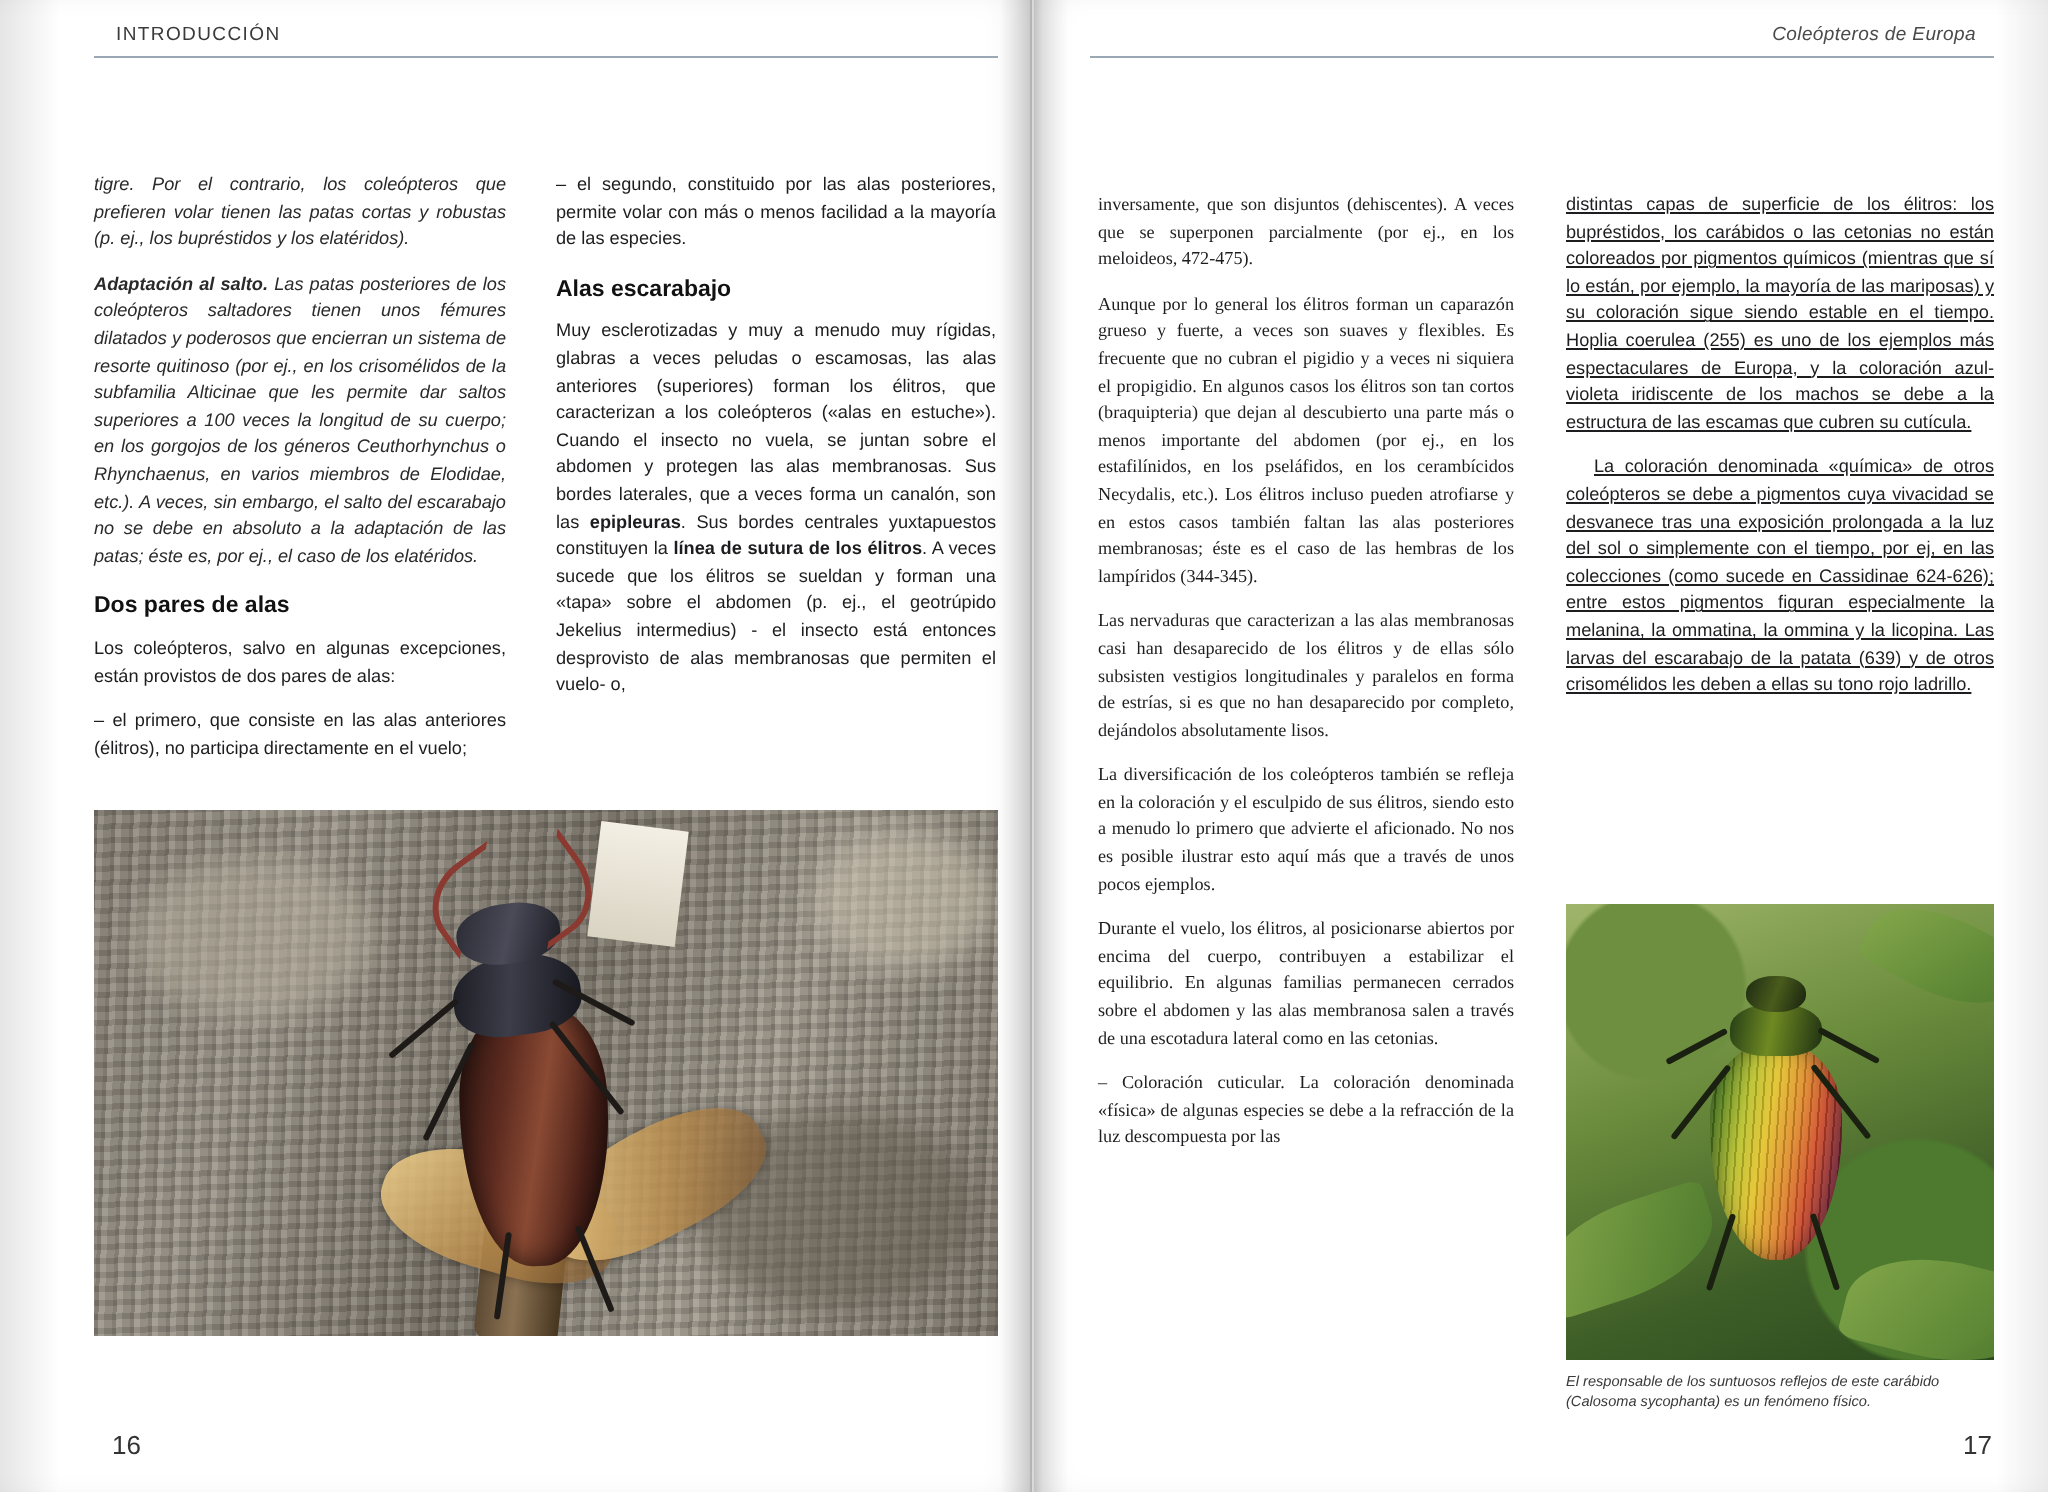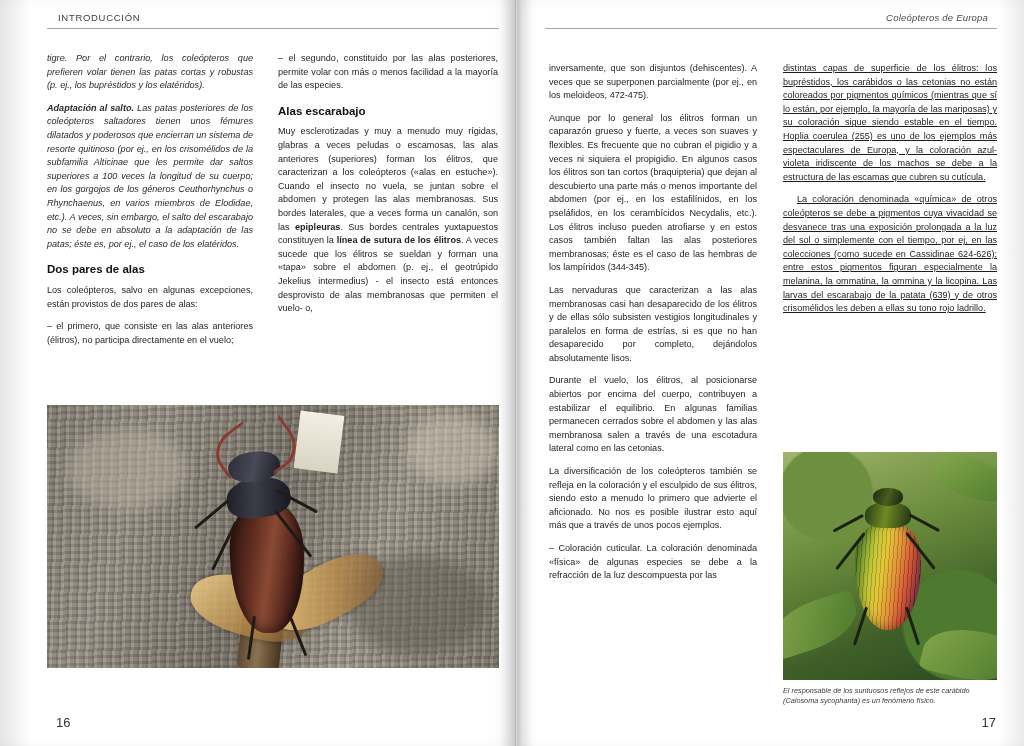--- a/index.html
+++ b/index.html
@@ -77,35 +77,36 @@
   .folio-left { left: 36px; }
   .folio-right { right: 28px; }
 
   
   .col {
     position: absolute;
     font-size: 9.1px;
     line-height: 13.6px;
     color: #1d1d1f;
     text-align: justify;
+    margin-top: 34px;
   }
   .col p { margin: 0 0 9px 0; }
   .col h3 {
     font-size: 11.5px;
     margin: 12px 0 7px 0;
     font-weight: bold;
     color: #111;
   }
   .italicblock { font-style: italic; color: #2a2a2a; }
   .italicblock b { font-style: italic; }
   b.key { font-weight: bold; }
 
   .col-l1 { left: 47px;  top: 52px;  width: 206px; }
   .col-l2 { left: 278px; top: 52px;  width: 220px; }
-  .col-r1 { left: 549px; top: 62px;  width: 208px; }
+  .col-r1 { left: 549px; top: 62px;  width: 208px; font-family: Liberation Serif, serif; }
   .col-r2 { left: 783px; top: 62px;  width: 214px; text-decoration: underline; }
 
   
   .photo {
     position: absolute;
     overflow: hidden;
     background: #6d655a;
   }
   .photo-left {
     left: 47px;
@@ -355,22 +356,22 @@
       <div class="stag-leg" style="left:126px; top:58px; height:46px; transform:rotate(-54deg);"></div>
       <div class="stag-leg" style="left:62px; top:188px; height:44px; transform:rotate(16deg);"></div>
       <div class="stag-leg" style="left:108px; top:190px; height:46px; transform:rotate(-14deg);"></div>
     </div>
   </div>
 
   <div class="col col-r1">
     <p>inversamente, que son disjuntos (dehiscentes). A veces que se superponen parcialmente (por ej., en los meloideos, 472-475).</p>
     <p>Aunque por lo general los élitros forman un caparazón grueso y fuerte, a veces son suaves y flexibles. Es frecuente que no cubran el pigidio y a veces ni siquiera el propigidio. En algunos casos los élitros son tan cortos (braquipteria) que dejan al descubierto una parte más o menos importante del abdomen (por ej., en los estafilínidos, en los pseláfidos, en los cerambícidos Necydalis, etc.). Los élitros incluso pueden atrofiarse y en estos casos también faltan las alas posteriores membranosas; éste es el caso de las hembras de los lampíridos (344-345).</p>
     <p>Las nervaduras que caracterizan a las alas membranosas casi han desaparecido de los élitros y de ellas sólo subsisten vestigios longitudinales y paralelos en forma de estrías, si es que no han desaparecido por completo, dejándolos absolutamente lisos.</p>
+    <p>La diversificación de los coleópteros también se refleja en la coloración y el esculpido de sus élitros, siendo esto a menudo lo primero que advierte el aficionado. No nos es posible ilustrar esto aquí más que a través de unos pocos ejemplos.</p>
     <p>Durante el vuelo, los élitros, al posicionarse abiertos por encima del cuerpo, contribuyen a estabilizar el equilibrio. En algunas familias permanecen cerrados sobre el abdomen y las alas membranosa salen a través de una escotadura lateral como en las cetonias.</p>
-    <p>La diversificación de los coleópteros también se refleja en la coloración y el esculpido de sus élitros, siendo esto a menudo lo primero que advierte el aficionado. No nos es posible ilustrar esto aquí más que a través de unos pocos ejemplos.</p>
     <p>
       <span>– Coloración cuticular.</span><span> La coloración denominada «física» de algunas especies se debe a la refracción de la luz descompuesta por las</span>
     </p>
   </div>
 
   <div class="col col-r2">
     <p>distintas capas de superficie de los élitros: los bupréstidos, los carábidos o las cetonias no están coloreados por pigmentos químicos (mientras que sí lo están, por ejemplo, la mayoría de las mariposas) y su coloración sigue siendo estable en el tiempo. Hoplia coerulea (255) es uno de los ejemplos más espectaculares de Europa, y la coloración azul-violeta iridiscente de los machos se debe a la estructura de las escamas que cubren su cutícula.</p>
     <p style="text-indent:14px;">La coloración denominada «química» de otros coleópteros se debe a pigmentos cuya vivacidad se desvanece tras una exposición prolongada a la luz del sol o simplemente con el tiempo, por ej, en las colecciones (como sucede en Cassidinae 624-626); entre estos pigmentos figuran especialmente la melanina, la ommatina, la ommina y la licopina. Las larvas del escarabajo de la patata (639) y de otros crisomélidos les deben a ellas su tono rojo ladrillo.</p>
   </div>
 

